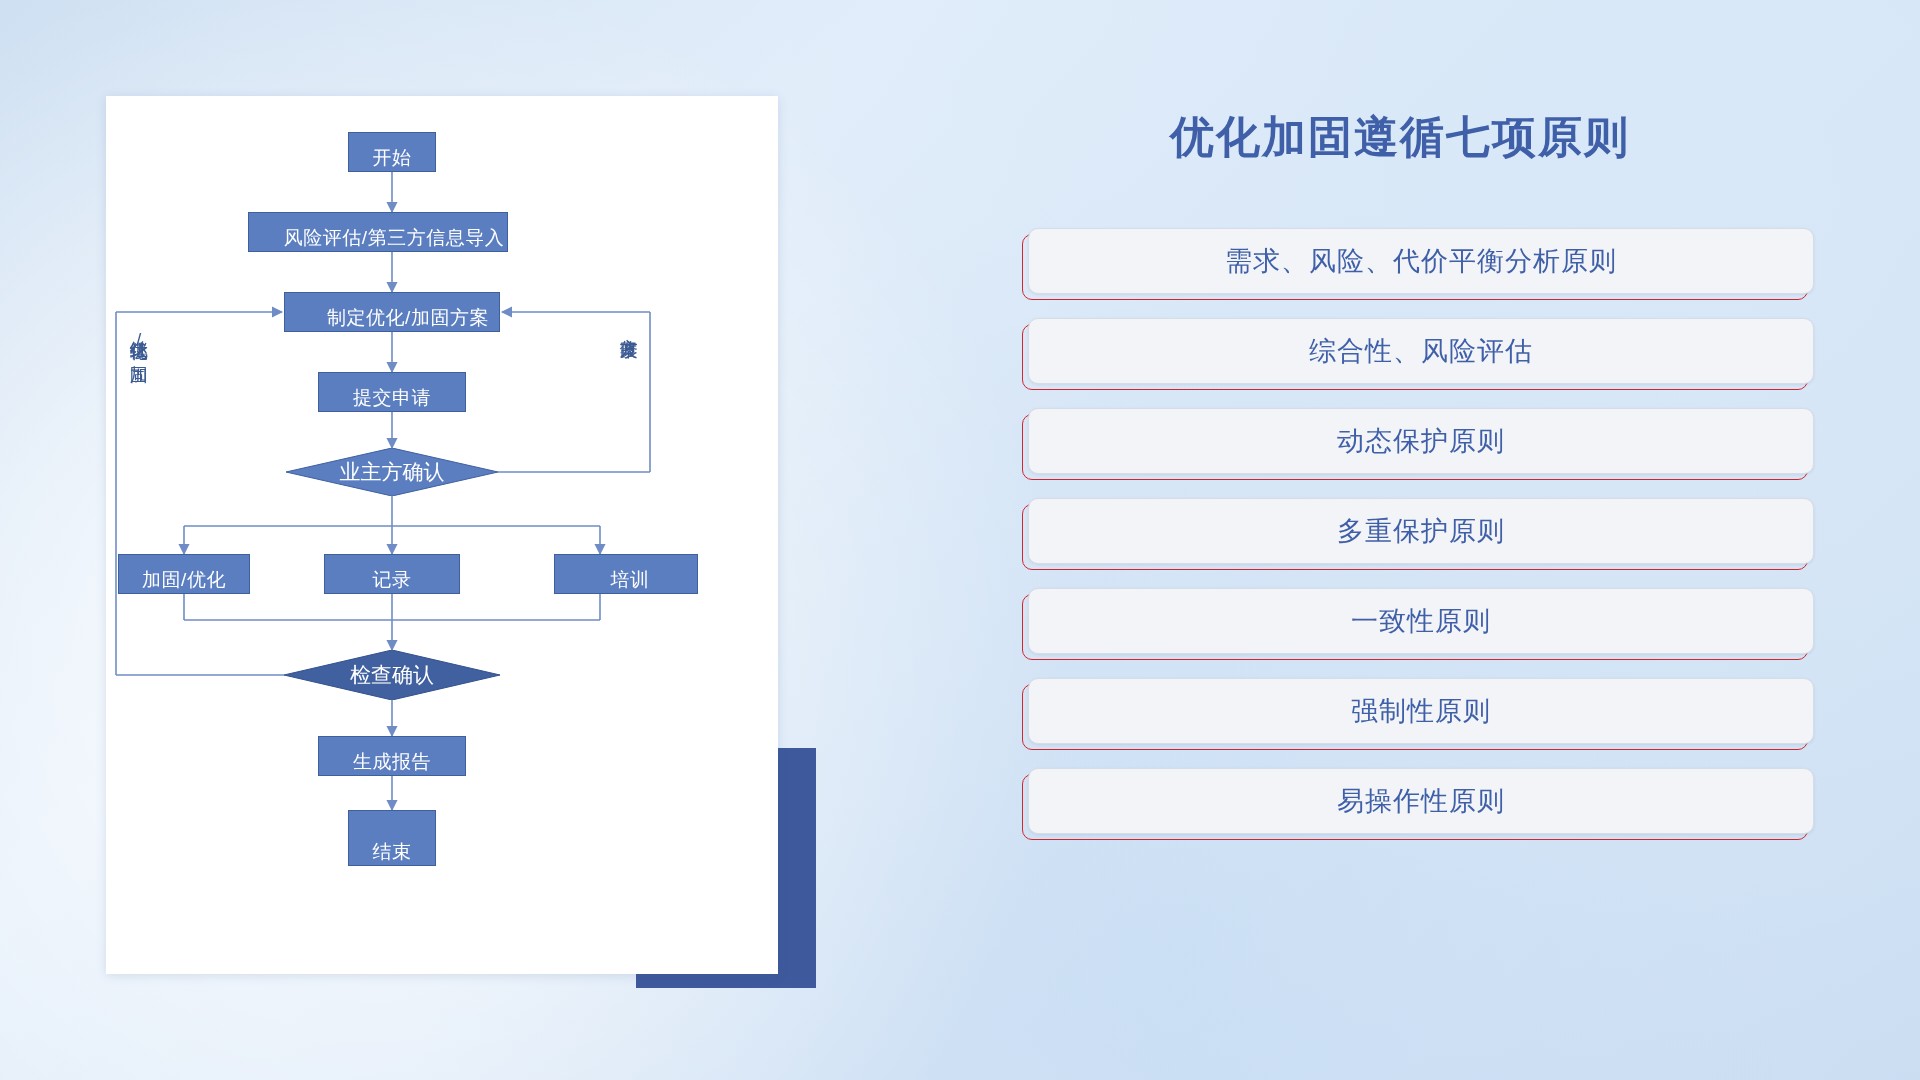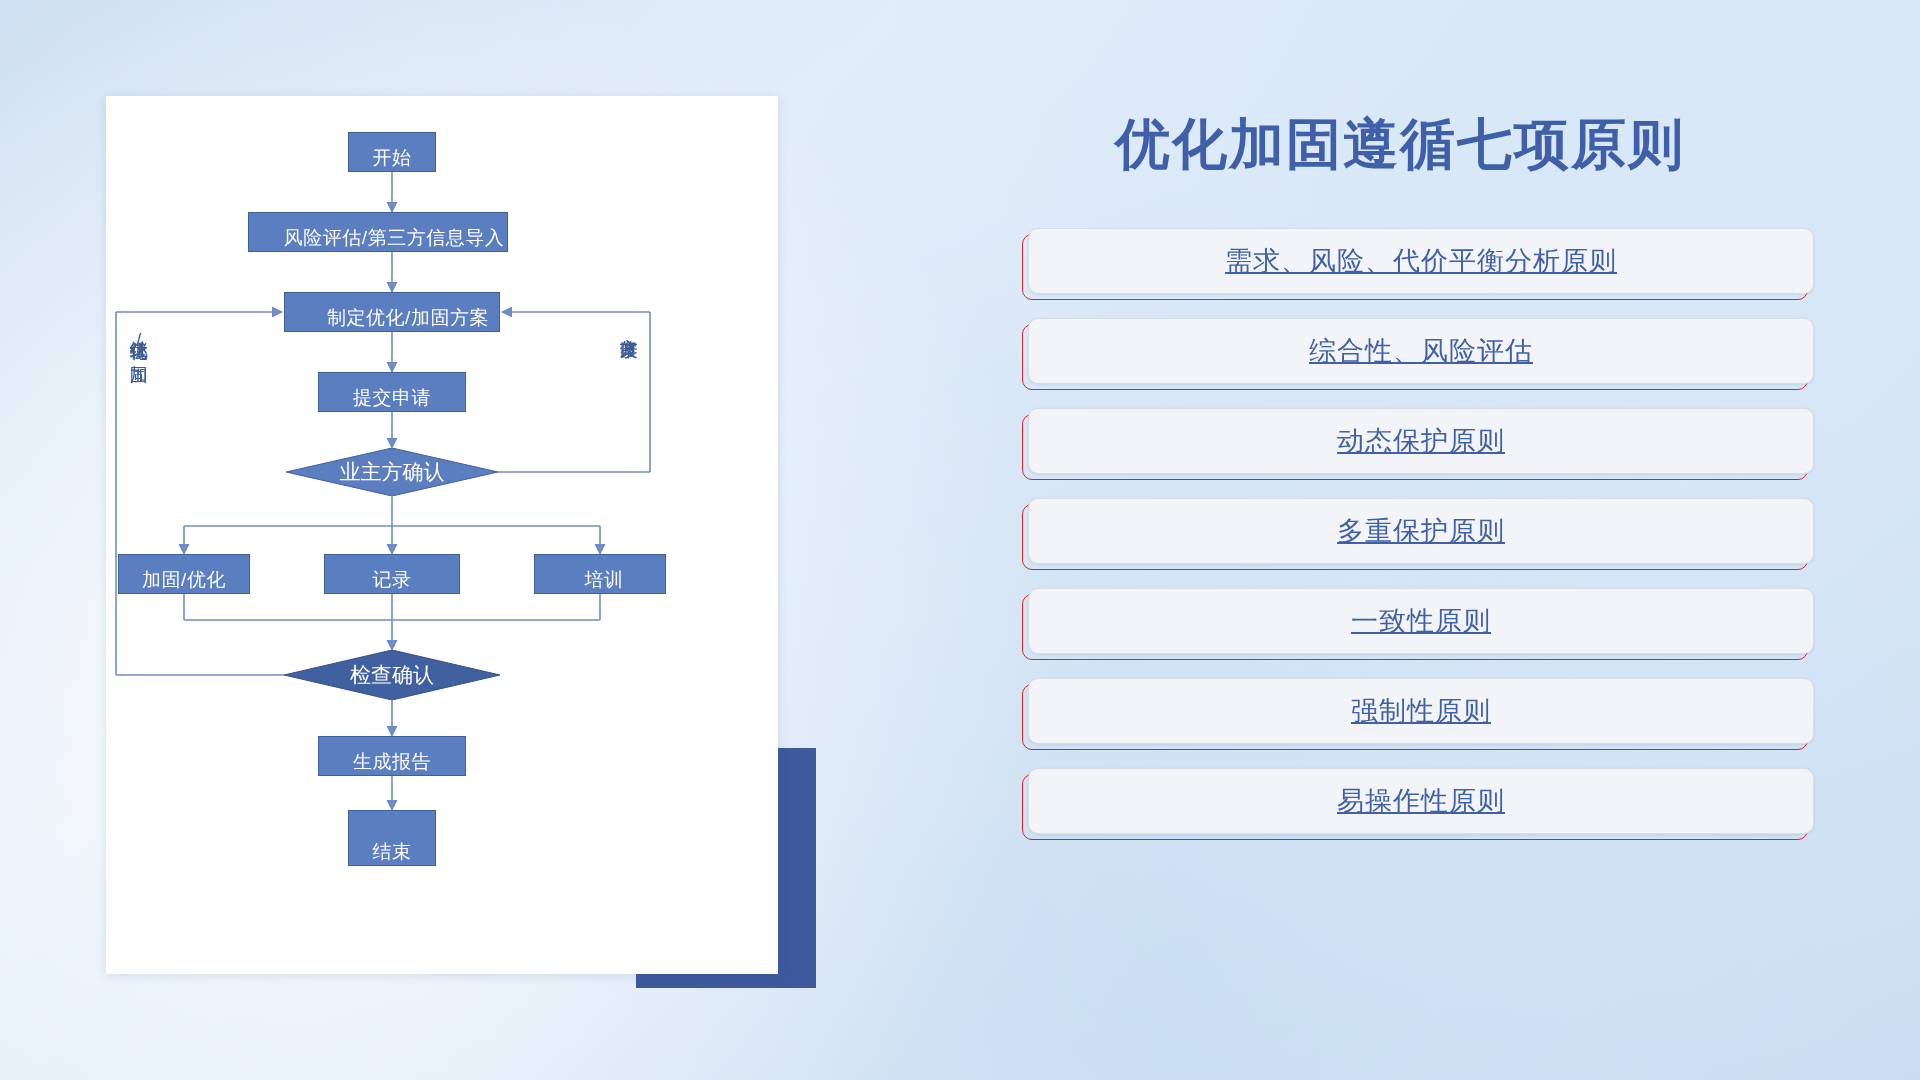--- a/index.html
+++ b/index.html
@@ -90,21 +90,21 @@
     letter-spacing: 1px;
   }
 
   
   .right-title {
     position: absolute;
     left: 1020px;
     top: 108px;
     width: 760px;
     text-align: center;
-    font-size: 55px;
+    font-size: 44px;
     font-weight: bold;
     color: #3f5fa8;
     letter-spacing: 2px;
   }
   .principles {
     position: absolute;
     left: 1022px;
     top: 228px;
     width: 790px;
   }
@@ -132,21 +132,20 @@
     border-radius: 10px;
     background: #f2f4f7;
     border: 1px solid #d6dde6;
     box-shadow: 0 1px 3px rgba(40,70,120,0.10);
     display: flex;
     align-items: center;
     justify-content: center;
     color: #3f5fa8;
     font-size: 27px;
     letter-spacing: 1px;
-    text-decoration: underline;
   }
 </style>
 </head>
 <body>
 
 <div class="stage">
 
   <div class="card-shadow"></div>
 
   <div class="card">
@@ -218,21 +217,21 @@
       </div>
 
       <div class="node" style="left:12px; top:458px; width:132px; height:40px;">
         <span>加固/优化</span>
       </div>
 
       <div class="node" style="left:218px; top:458px; width:136px; height:40px;">
         <span>记录</span>
       </div>
 
-      <div class="node" style="left:428px; top:458px; width:132px; height:40px;padding-left:8px;">
+      <div class="node" style="left:448px; top:458px; width:144px; height:40px;padding-left:8px;">
         <span>培训</span>
       </div>
 
       <div class="diamond-wrap" style="left:178px; top:554px; width:216px; height:50px;">
         <svg width="216" height="50" viewBox="0 0 216 50">
           <polygon points="108,0 216,25 108,50 0,25" fill="#41609f" stroke="#33508c" stroke-width="1"></polygon>
         </svg>
         <div class="diamond-label">检查确认</div>
       </div>
 

